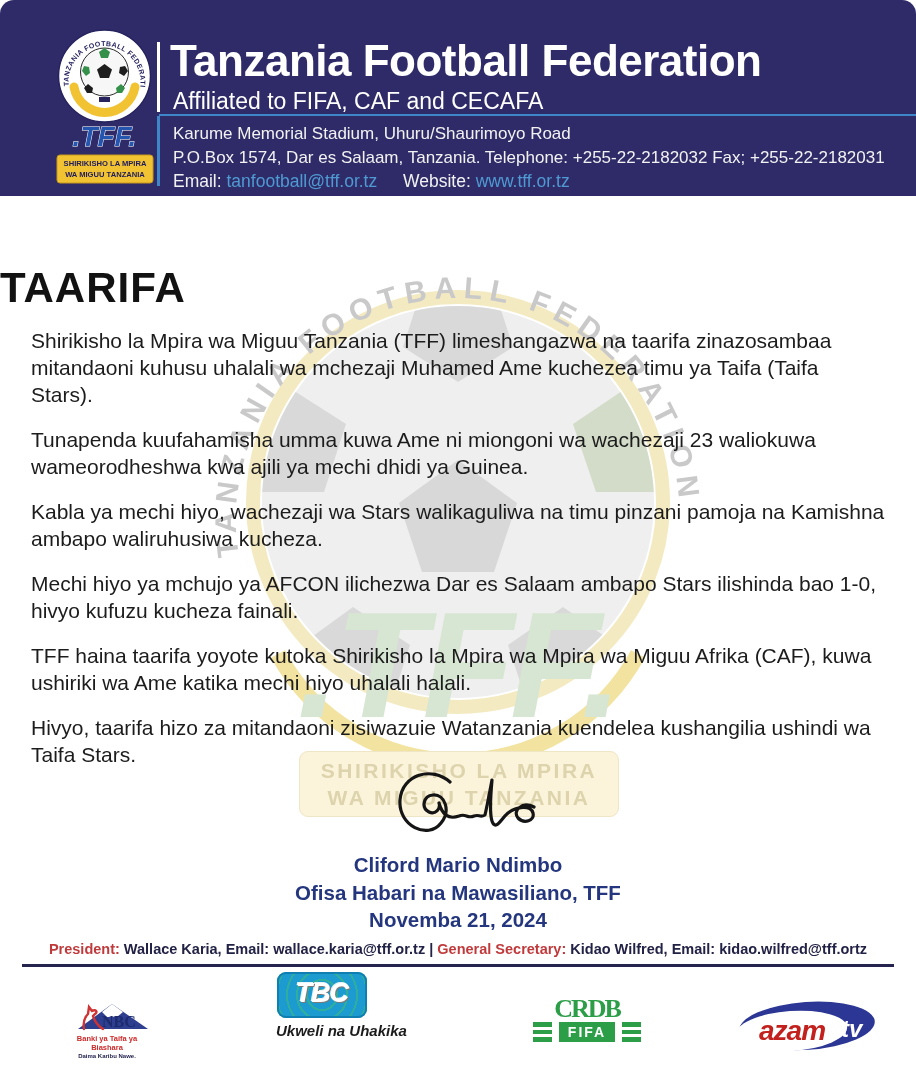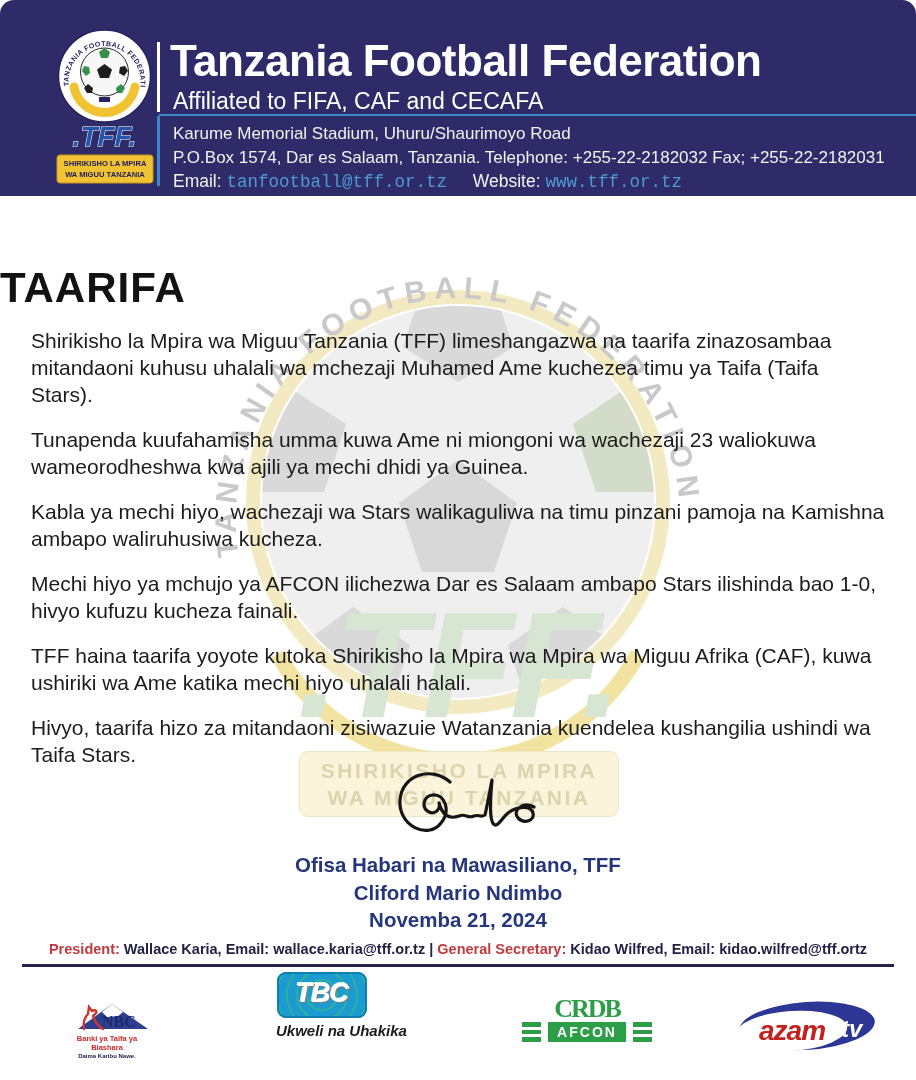--- a/index.html
+++ b/index.html
@@ -11,21 +11,21 @@
           border-radius:14px 14px 0 0;}
   .logo-svg{position:absolute;left:56px;top:28px;}
   .vline-white{position:absolute;left:157px;top:42px;width:3px;height:70px;background:#ffffff;}
   .vline-blue{position:absolute;left:157px;top:116px;width:3px;height:70px;background:#3f86c8;}
   .hline-blue{position:absolute;left:159px;top:114px;right:0;height:2px;background:#3f86c8;}
   .org-title{position:absolute;left:170px;top:36px;font-size:44px;font-weight:800;color:#ffffff;
              letter-spacing:-0.5px;white-space:nowrap;}
   .affiliation{position:absolute;left:173px;top:88px;font-size:23px;font-weight:500;color:#ffffff;white-space:nowrap;}
   .addr{position:absolute;left:173px;font-size:17px;color:#f2f2f2;white-space:nowrap;}
   .addr1{top:124px;} .addr2{top:148px;} .addr3{top:171px;font-size:17.5px;}
-  .hlink{color:#4f9ad2;text-decoration:none;cursor:pointer;font-family:Liberation Mono, monospace;}
+  .hlink{color:#4f9ad2;text-decoration:none;cursor:pointer;}
   .wlabel{color:#f2f2f2;}
   .sp{display:inline-block;width:16px;}
 
   
   .doc-title{position:absolute;top:264px;left:0;right:0;font-size:42px;
              font-weight:900;letter-spacing:1px;color:#121212;z-index:2;}
   .paragraphs{position:absolute;left:31px;right:31px;top:327px;z-index:2;font-size:21px;
               line-height:27px;color:#1c1c1c;}
   .paragraphs p{margin:0 0 18px 0;}
 
@@ -158,22 +158,22 @@
   <div class="wm-box">
     <div>SHIRIKISHO LA MPIRA</div>
     <div>WA MIGUU TANZANIA</div>
   </div>
 
   <svg class="signature" width="170" height="92" viewBox="0 0 170 92">
     <path d="M 62 18 C 44 2 14 10 12 36 C 10 62 40 76 53 59 C 63 47 57 30 45 31 C 35 32 33 44 41 48 C 47 51 53 45 51 39 C 54 50 60 56 71 52 C 78 49 79 55 86 52 C 91 50 92 54 97 51 C 100 38 102 26 104 16 C 102 38 101 62 108 61 C 112 60 114 54 120 49 C 129 42 143 41 145 49 C 147 57 136 60 130 54 C 124 47 134 37 146 43" fill="none" stroke="#151515" stroke-width="3.2" stroke-linecap="round" stroke-linejoin="round"></path>
   </svg>
 
   <div class="signoff">
+    <div>Cliford Mario Ndimbo</div>
     <div>Ofisa Habari na Mawasiliano, TFF</div>
-    <div>Cliford Mario Ndimbo</div>
     <div>Novemba 21, 2024</div>
   </div>
 
   <div class="footer-line">
     <span class="red">President:</span>
     <span>Wallace Karia, Email: wallace.karia@tff.or.tz</span>
     <span>|</span>
     <span class="red">General Secretary:</span>
     <span>Kidao Wilfred, Email: kidao.wilfred@tff.ortz</span>
   </div>
@@ -198,21 +198,21 @@
   </div>
 
   <div class="crdb">
     <div class="crdb-name">CRDB</div>
     <div class="crdb-row">
       <div class="bars">
           <span></span>
           <span></span>
           <span></span>
         </div>
-      <div class="bank-box">AFCON</div>
+      <div class="bank-box">FIFA</div>
       <div class="bars">
           <span></span>
           <span></span>
           <span></span>
         </div>
     </div>
   </div>
 
   <div class="azam">
     <svg width="142" height="56" viewBox="0 0 142 56">

